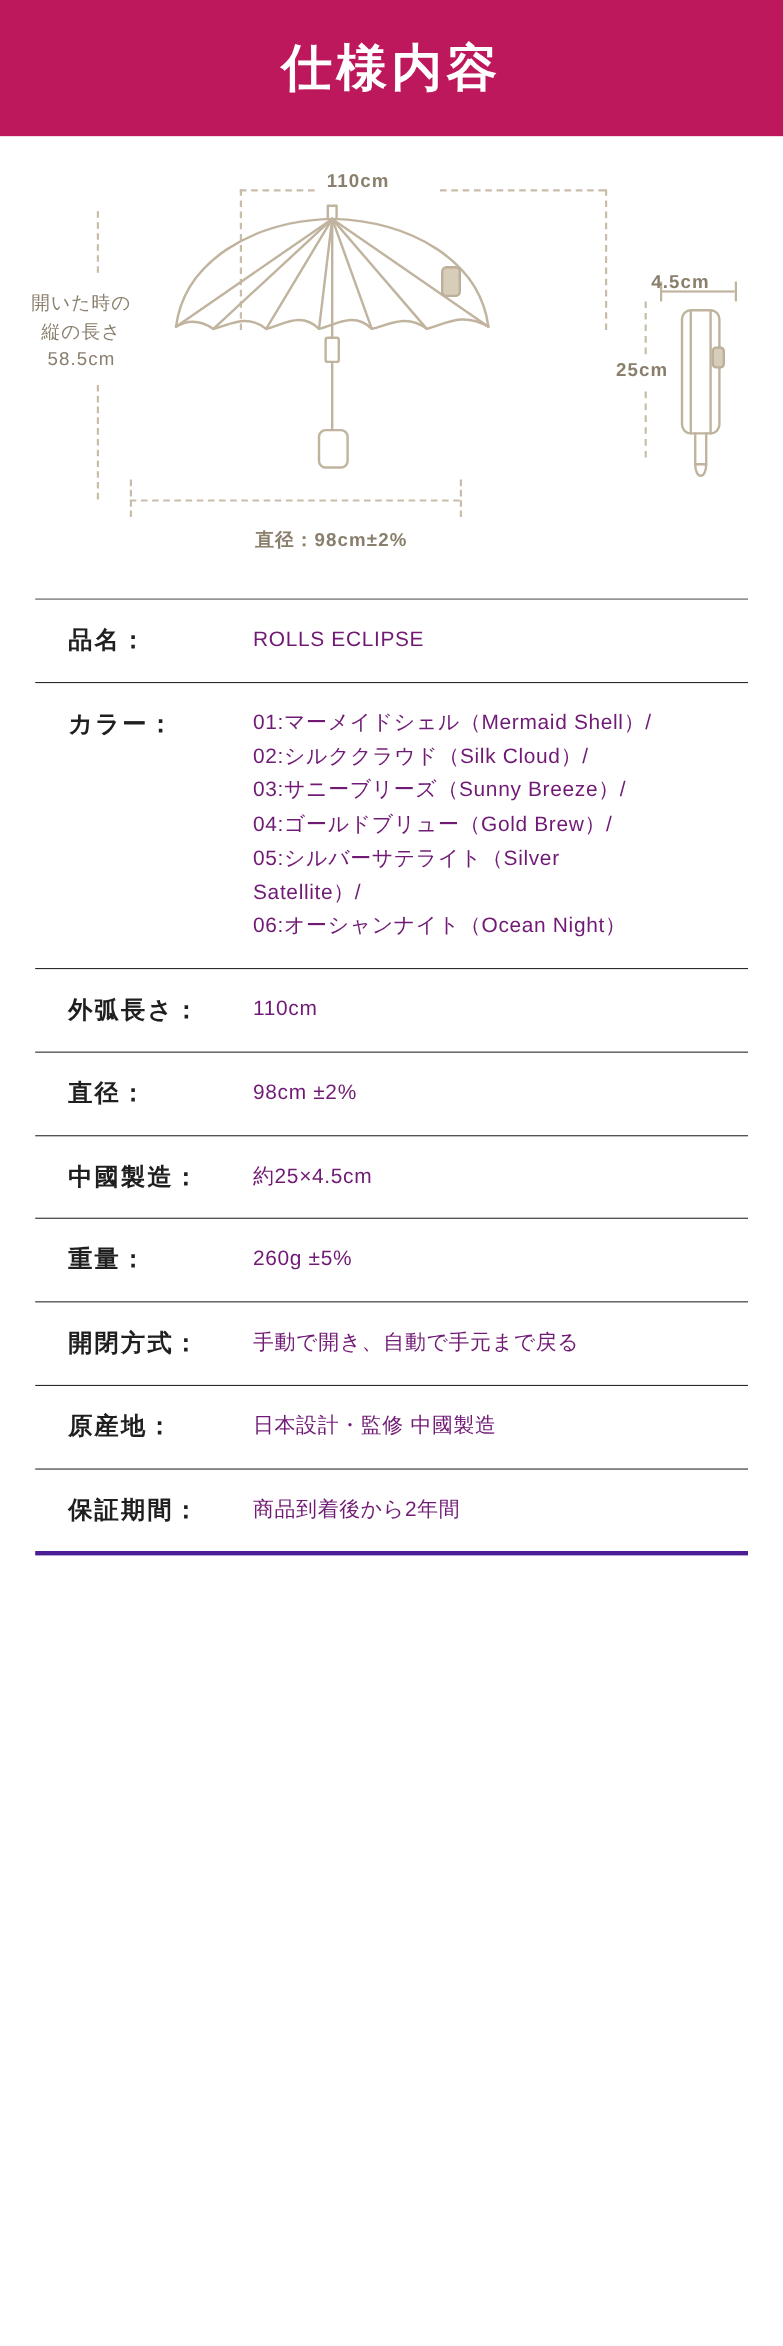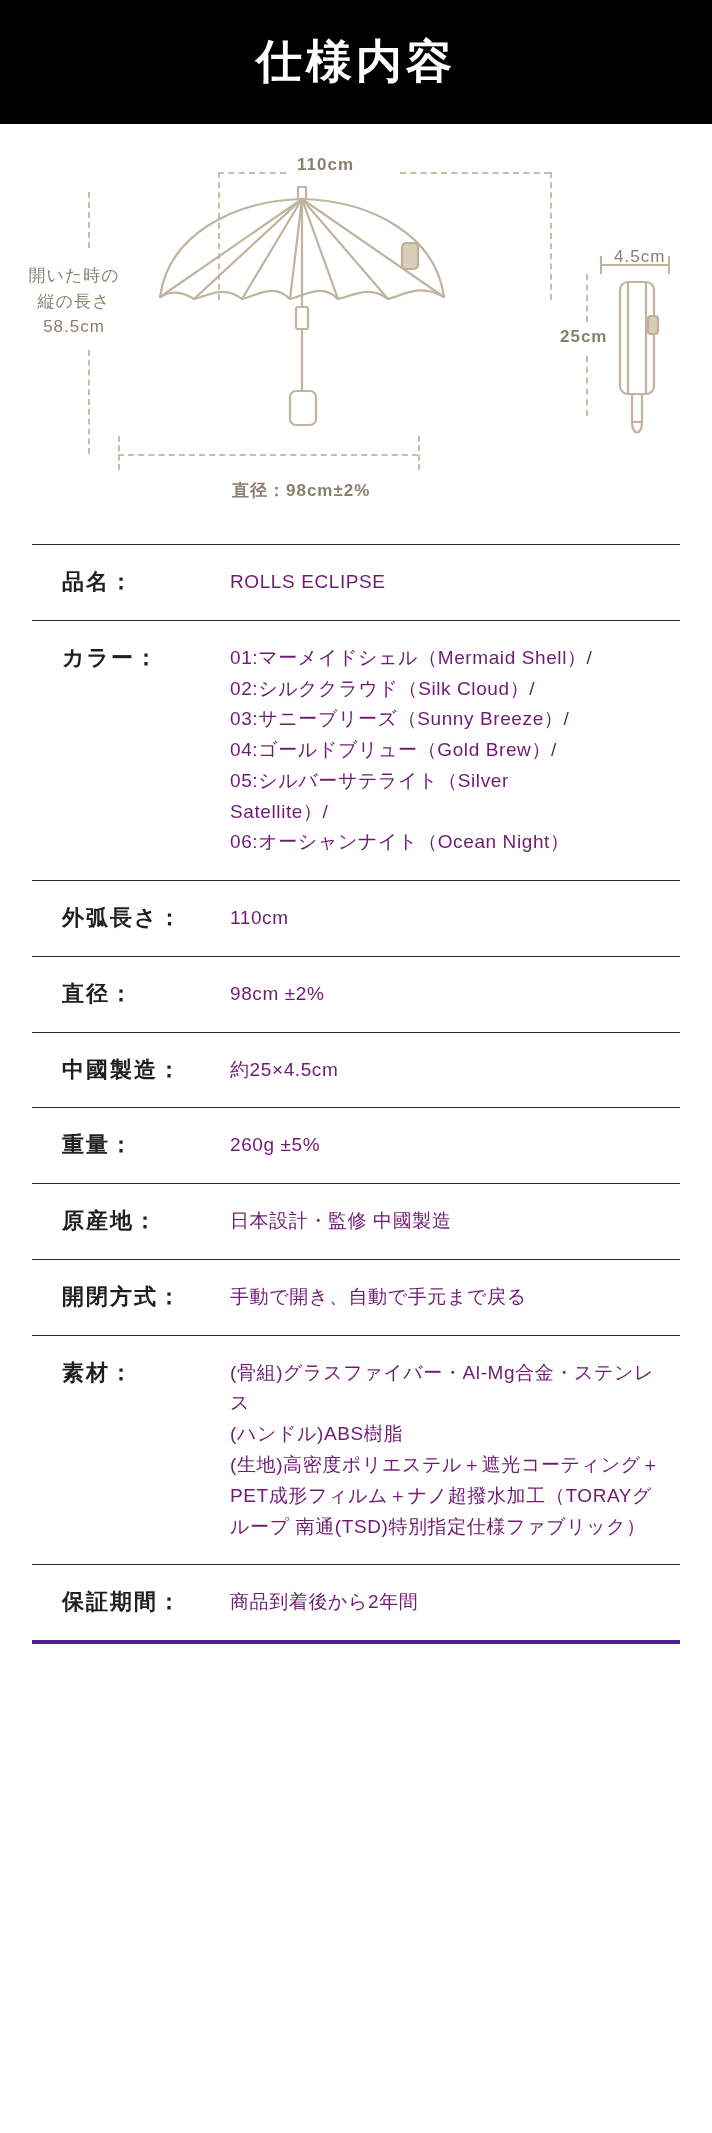--- a/index.html
+++ b/index.html
@@ -16,21 +16,21 @@
   }
   .page {
     width: 712px;
     position: relative;
     background: #ffffff;
   }
 
   
   .header {
     height: 124px;
-    background: #000000;
+    background: #be185d;
     display: flex;
     align-items: center;
     justify-content: center;
   }
   .header-title {
     color: #ffffff;
     font-size: 46px;
     font-weight: bold;
     letter-spacing: 4px;
   }
@@ -46,21 +46,21 @@
     position: absolute;
     color: #8a7f6d;
     font-size: 17px;
     letter-spacing: 1px;
     white-space: pre-line;
     line-height: 1.5;
   }
   .lbl-top      { left: 297px; top: 28px; }
   .lbl-left     { left: 18px;  top: 139px; text-align: center; width: 112px;}
   .lbl-bottom   { left: 232px; top: 354px; }
-  .lbl-w45      { left: 614px; top: 120px; font-weight: normal;}
+  .lbl-w45      { left: 592px; top: 120px; font-weight: bold;}
   .lbl-h25      { left: 560px; top: 200px; font-weight: bold;}
   .lbl-top, .lbl-bottom { font-weight: bold; }
 
   .dash-h {
     position: absolute;
     border-top: 2px dashed #c9bda9;
     height: 0;
   }
   .dash-v {
     position: absolute;
@@ -218,33 +218,27 @@
       </tr>
       <tr class="spec-row">
         <td class="spec-label">中國製造：</td>
         <td class="spec-value">約25×4.5cm</td>
       </tr>
       <tr class="spec-row">
         <td class="spec-label">重量：</td>
         <td class="spec-value">260g ±5%</td>
       </tr>
       <tr class="spec-row">
+        <td class="spec-label">開閉方式：</td>
+        <td class="spec-value">手動で開き、自動で手元まで戻る</td>
+      </tr>
+      <tr class="spec-row">
         <td class="spec-label">原産地：</td>
         <td class="spec-value">日本設計・監修 中國製造</td>
       </tr>
       <tr class="spec-row">
-        <td class="spec-label">開閉方式：</td>
-        <td class="spec-value">手動で開き、自動で手元まで戻る</td>
-      </tr>
-      <tr class="spec-row">
-        <td class="spec-label">素材：</td>
-        <td class="spec-value">(骨組)グラスファイバー・Al-Mg合金・ステンレス
-(ハンドル)ABS樹脂
-(生地)高密度ポリエステル＋遮光コーティング＋PET成形フィルム＋ナノ超撥水加工（TORAYグループ 南通(TSD)特別指定仕様ファブリック）</td>
-      </tr>
-      <tr class="spec-row">
         <td class="spec-label">保証期間：</td>
         <td class="spec-value">商品到着後から2年間</td>
       </tr>
     </tbody>
   </table>
 
 </div>
 
 </body></html>

